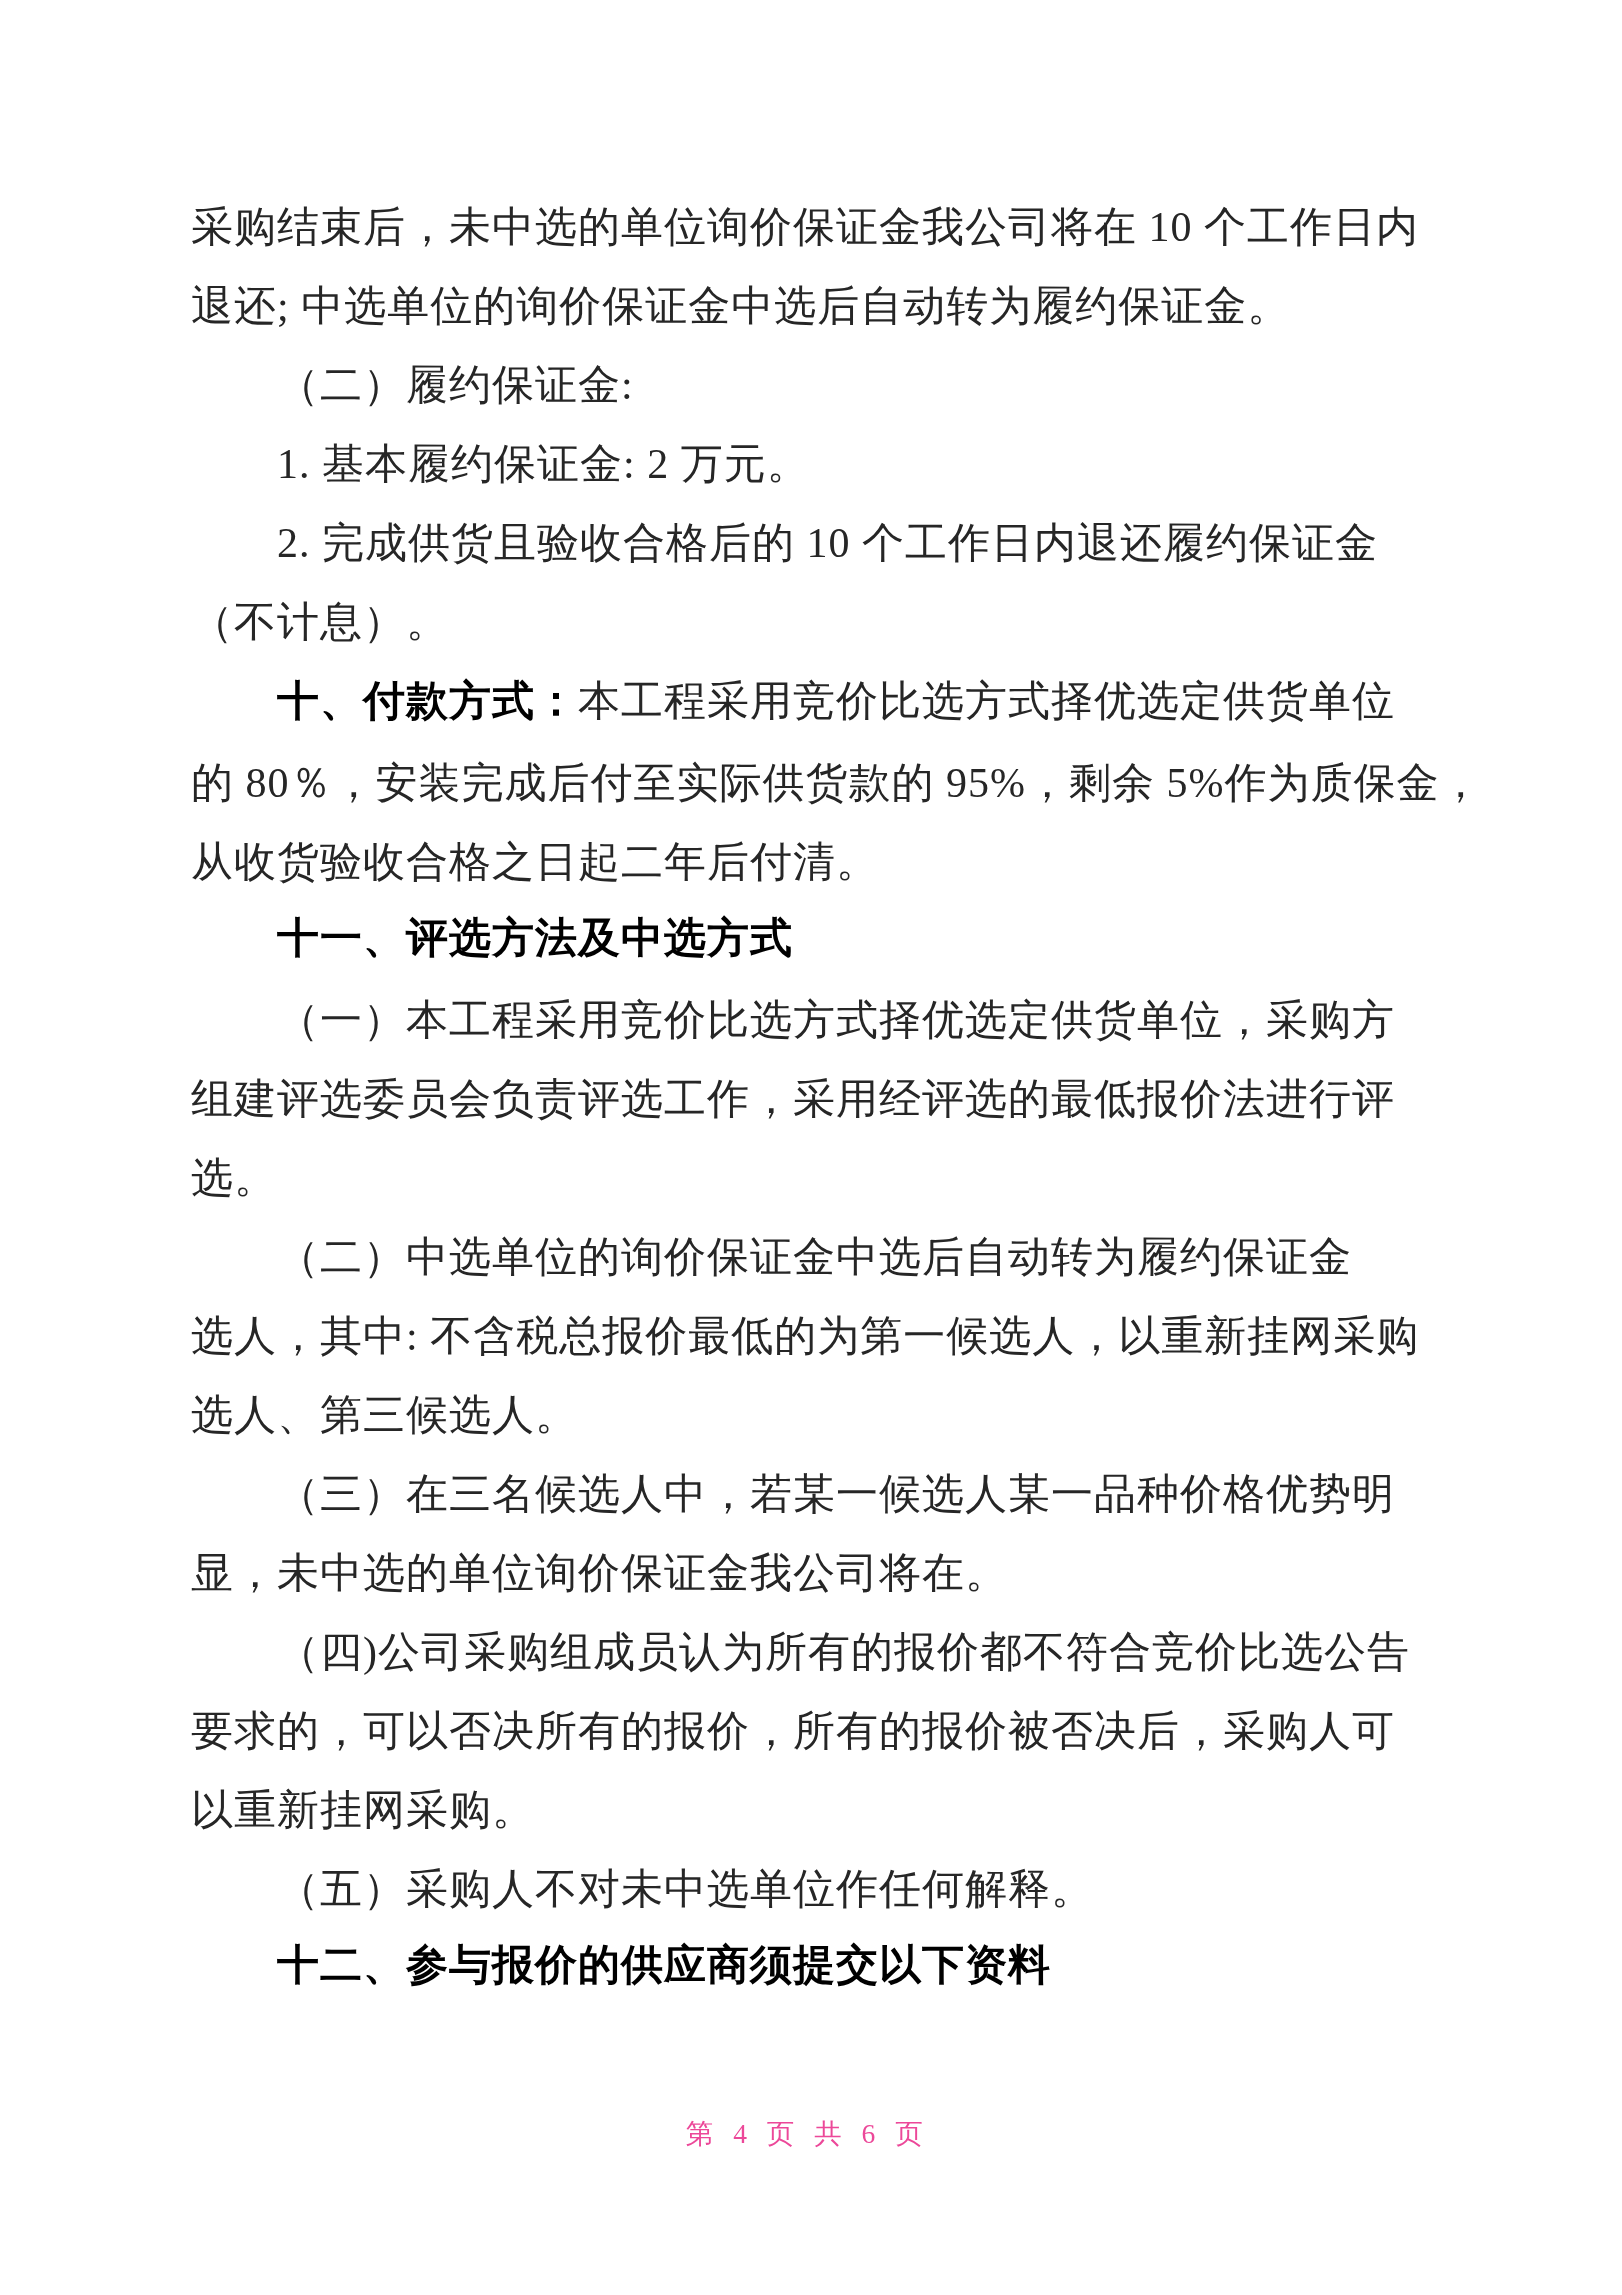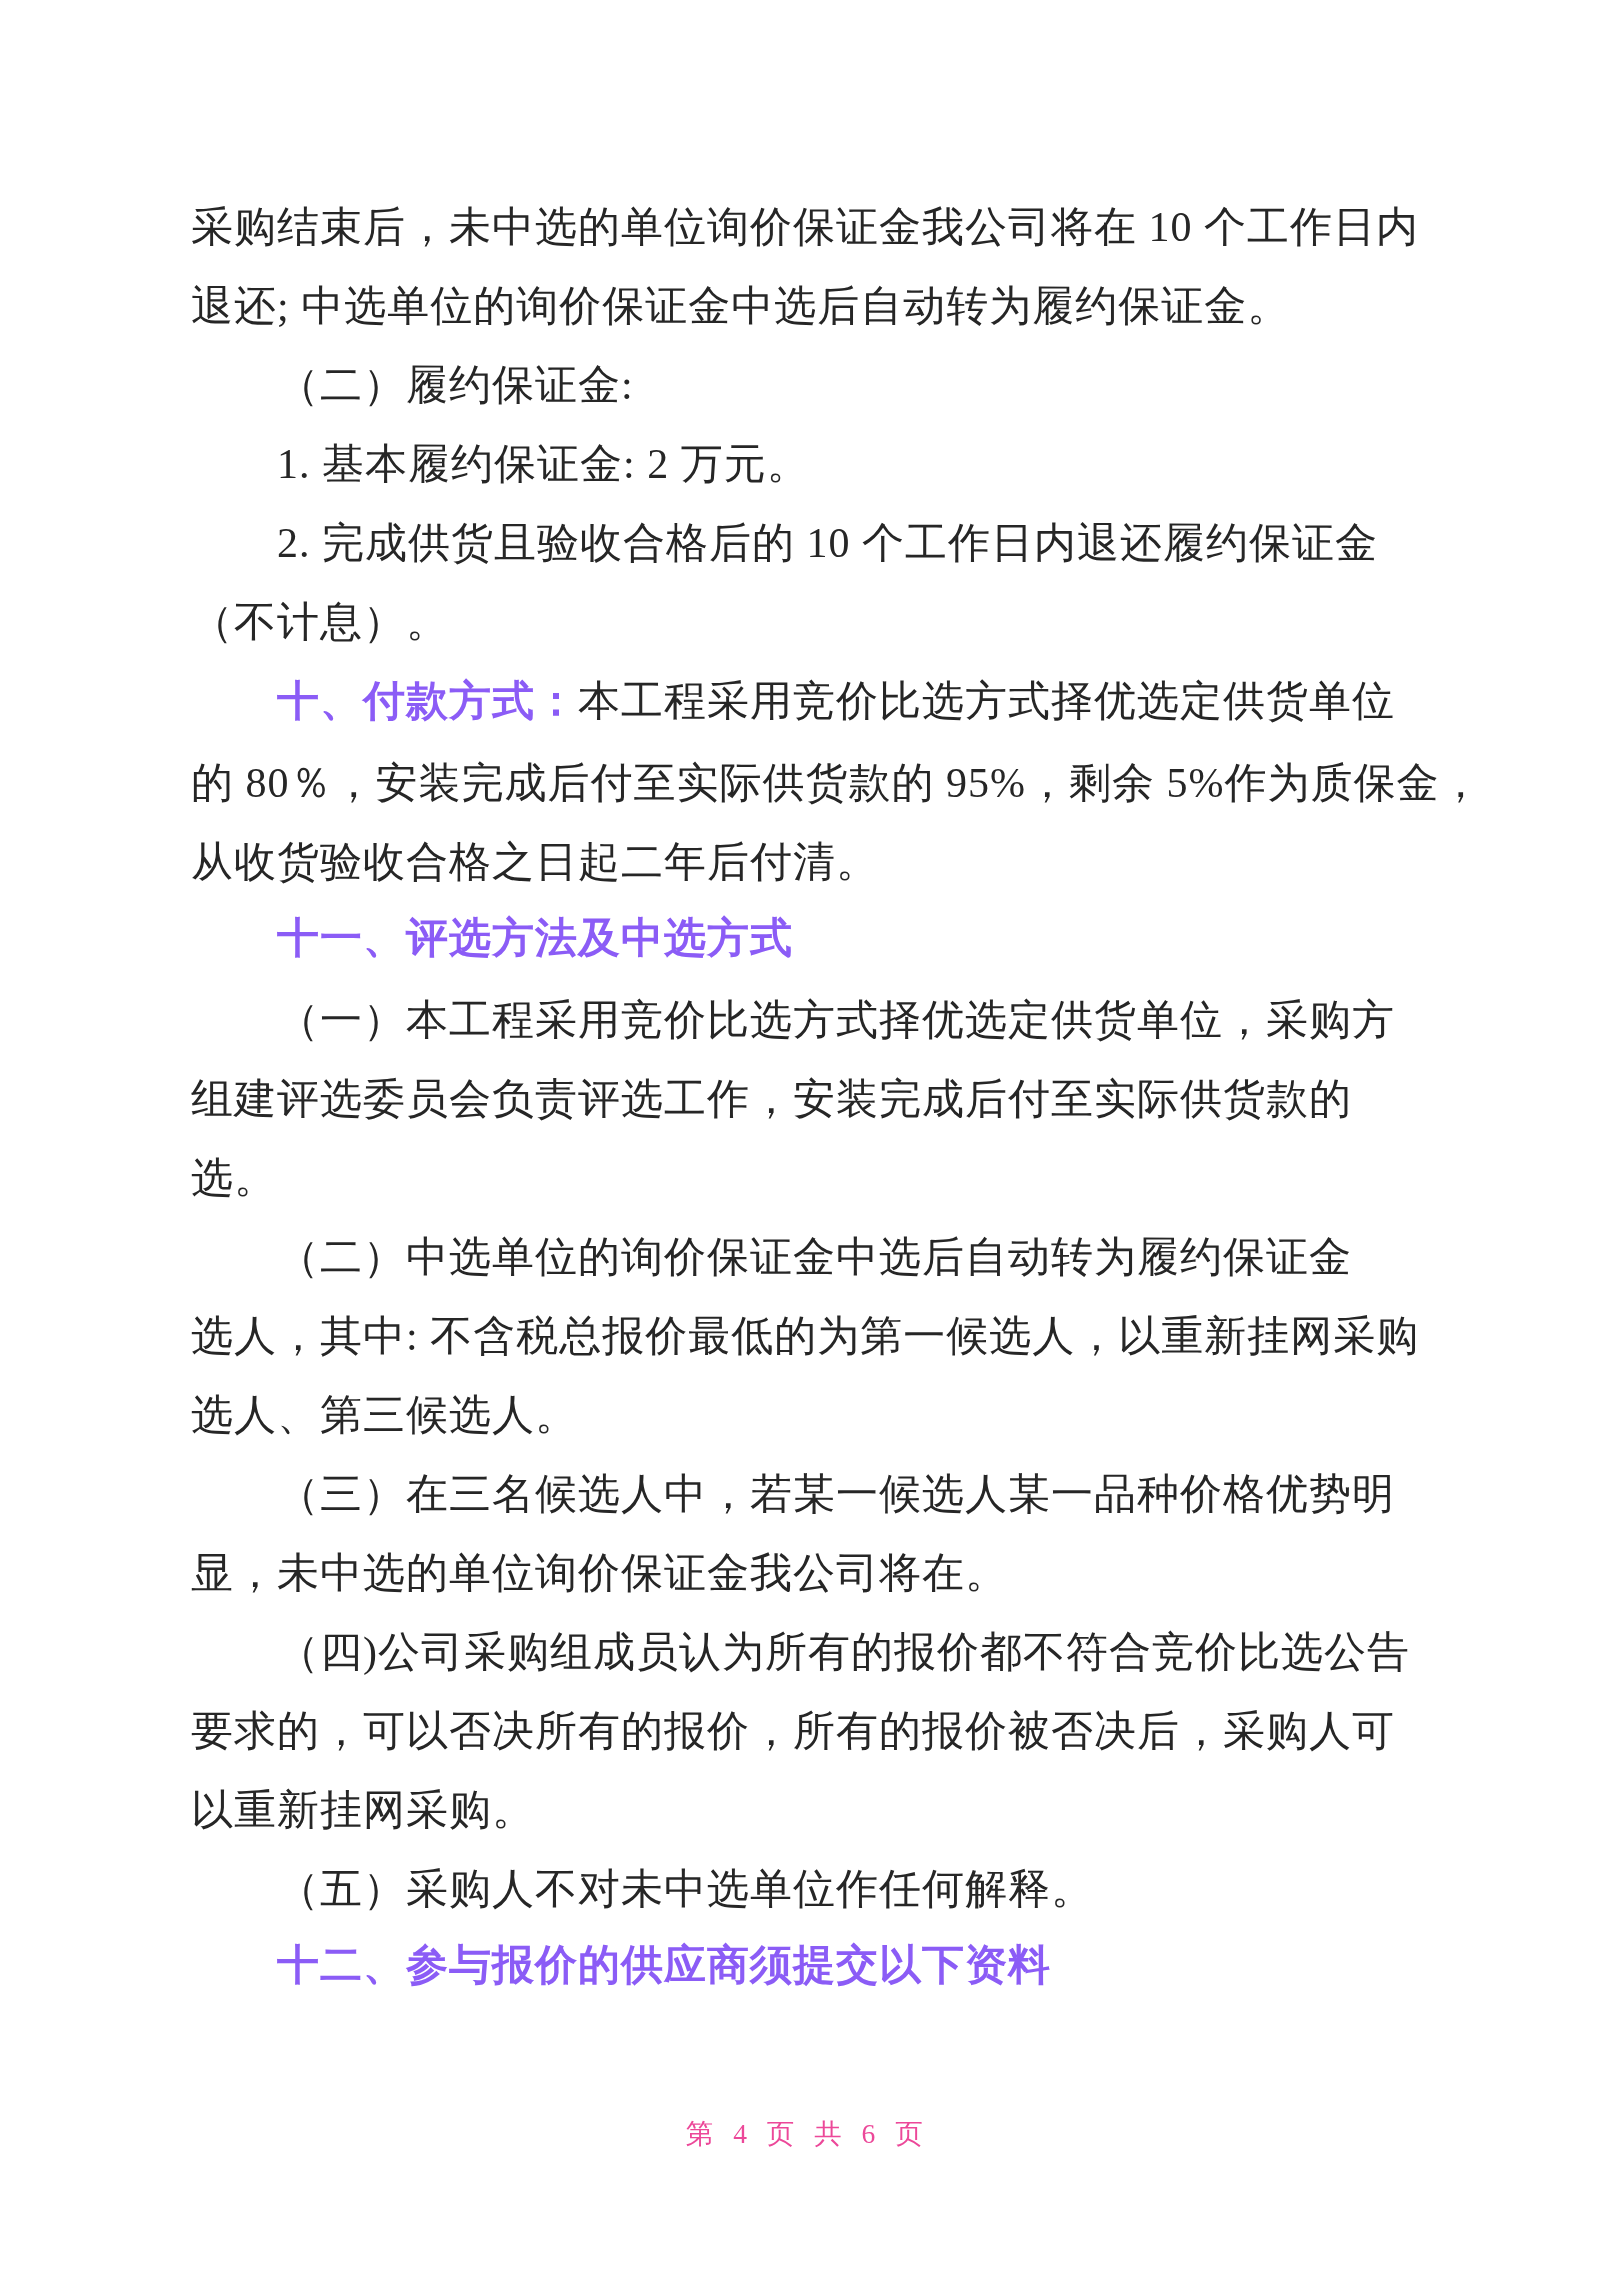--- a/index.html
+++ b/index.html
@@ -30,21 +30,21 @@
     margin: 0;
     padding: 0;
     white-space: nowrap;
   }
   .ind {
     text-indent: 86px;
   }
   .hd {
     font-family: Liberation Mono, monospace;
     font-weight: 700;
-    color: #8b5cf6;
+    color: #000000;
   }
   .footer {
     position: absolute;
     top: 2116px;
     left: 0;
     width: 100%;
     text-align: center;
     font-family: "Liberation Serif", "DejaVu Serif", serif;
     font-size: 27.5px;
     letter-spacing: 6.5px;
@@ -60,21 +60,21 @@
     <p class="ln">退还; 中选单位的询价保证金中选后自动转为履约保证金。</p>
     <p class="ln ind">（二）履约保证金:</p>
     <p class="ln ind">1. 基本履约保证金: 2 万元。</p>
     <p class="ln ind">2. 完成供货且验收合格后的 10 个工作日内退还履约保证金</p>
     <p class="ln">（不计息）。</p>
     <p class="ln ind"><b class="hd">十、付款方式：</b><span>本工程采用竞价比选方式择优选定供货单位</span></p>
     <p class="ln">的 80％，安装完成后付至实际供货款的 95%，剩余 5%作为质保金，</p>
     <p class="ln">从收货验收合格之日起二年后付清。</p>
     <p class="ln ind hd">十一、评选方法及中选方式</p>
     <p class="ln ind">（一）本工程采用竞价比选方式择优选定供货单位，采购方</p>
-    <p class="ln">组建评选委员会负责评选工作，安装完成后付至实际供货款的</p>
+    <p class="ln">组建评选委员会负责评选工作，采用经评选的最低报价法进行评</p>
     <p class="ln">选。</p>
     <p class="ln ind">（二）中选单位的询价保证金中选后自动转为履约保证金</p>
     <p class="ln">选人，其中: 不含税总报价最低的为第一候选人，以重新挂网采购</p>
     <p class="ln">选人、第三候选人。</p>
     <p class="ln ind">（三）在三名候选人中，若某一候选人某一品种价格优势明</p>
     <p class="ln">显，未中选的单位询价保证金我公司将在。</p>
     <p class="ln ind">（四)公司采购组成员认为所有的报价都不符合竞价比选公告</p>
     <p class="ln">要求的，可以否决所有的报价，所有的报价被否决后，采购人可</p>
     <p class="ln">以重新挂网采购。</p>
     <p class="ln ind">（五）采购人不对未中选单位作任何解释。</p>

